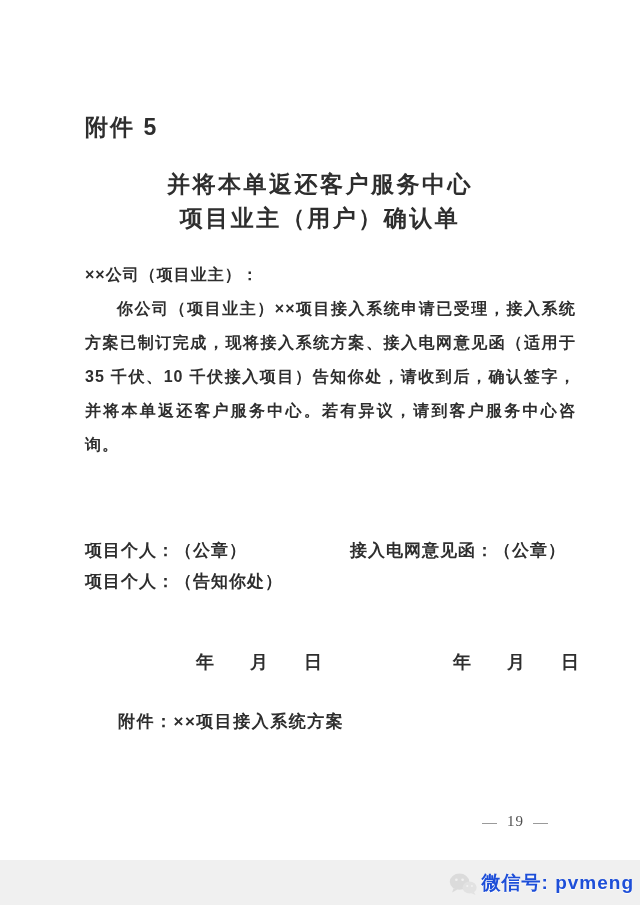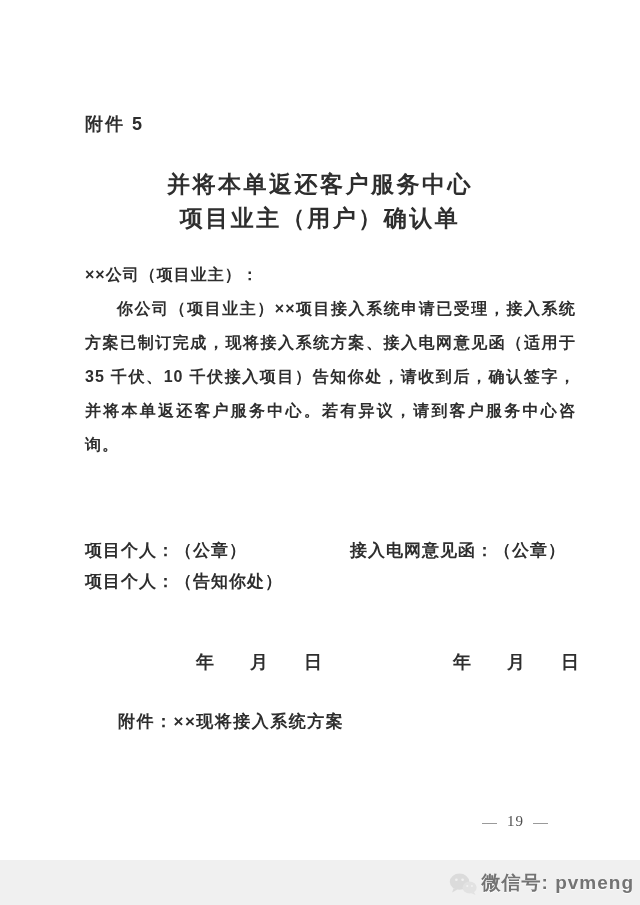--- a/index.html
+++ b/index.html
@@ -6,21 +6,21 @@
   body{
     width:640px;height:905px;position:relative;overflow:hidden;
     background:#ffffff;
     font-family:"Liberation Sans","DejaVu Sans",sans-serif;
     color:#2e2e2e;
   }
   .page{position:absolute;inset:0;background:#ffffff;}
 
   .attachment-label{
     position:absolute;left:85px;top:112px;
-    font-size:18px;font-weight:600;letter-spacing:2px;
+    font-size:23px;font-weight:600;letter-spacing:2px;
   }
 
   .doc-title{
     position:absolute;left:0;right:0;top:167px;
     text-align:center;font-size:23px;font-weight:700;
     line-height:34px;letter-spacing:2.5px;
   }
 
   .letter-block{
     position:absolute;left:85px;right:64px;top:258px;
@@ -60,21 +60,21 @@
   .page-number .dash{color:#9a9a9a;font-weight:400;}
   .page-number .num{font-family:Liberation Serif, serif;}
 
   .watermark-band{
     position:absolute;left:0;right:0;bottom:0;height:45px;
     background:#f0f0f0;
   }
   .watermark{
     position:absolute;right:6px;bottom:9px;
     display:flex;align-items:flex-end;gap:5px;
-    color:#737373;font-size:19px;font-weight:600;letter-spacing:1px;
+    color:#1d4ed8;font-size:19px;font-weight:600;letter-spacing:1px;
     text-shadow:0 1px 1px #ffffff;white-space:nowrap;
   }
   .wechat-icon{display:inline-block;line-height:0;opacity:0.85;}
 </style>
 </head>
 <body>
 
 <div class="page">
 
   <div class="attachment-label">附件 5</div>
@@ -97,21 +97,21 @@
     <div class="sig-row">
       <span class="sig-left">项目个人：（告知你处）</span>
     </div>
   </div>
 
   <div class="date-row">
     <span class="date-left">年　　月　　日</span>
     <span class="date-right">年　　月　　日</span>
   </div>
 
-  <div class="attachment-note">附件：××现将接入系统方案</div>
+  <div class="attachment-note">附件：××项目接入系统方案</div>
 
   <div class="page-number">
     <span class="dash">—</span>
     <span class="num">19</span>
     <span class="dash">—</span>
   </div>
 
   <div class="watermark-band">
     <div class="watermark">
       <span class="wechat-icon">

